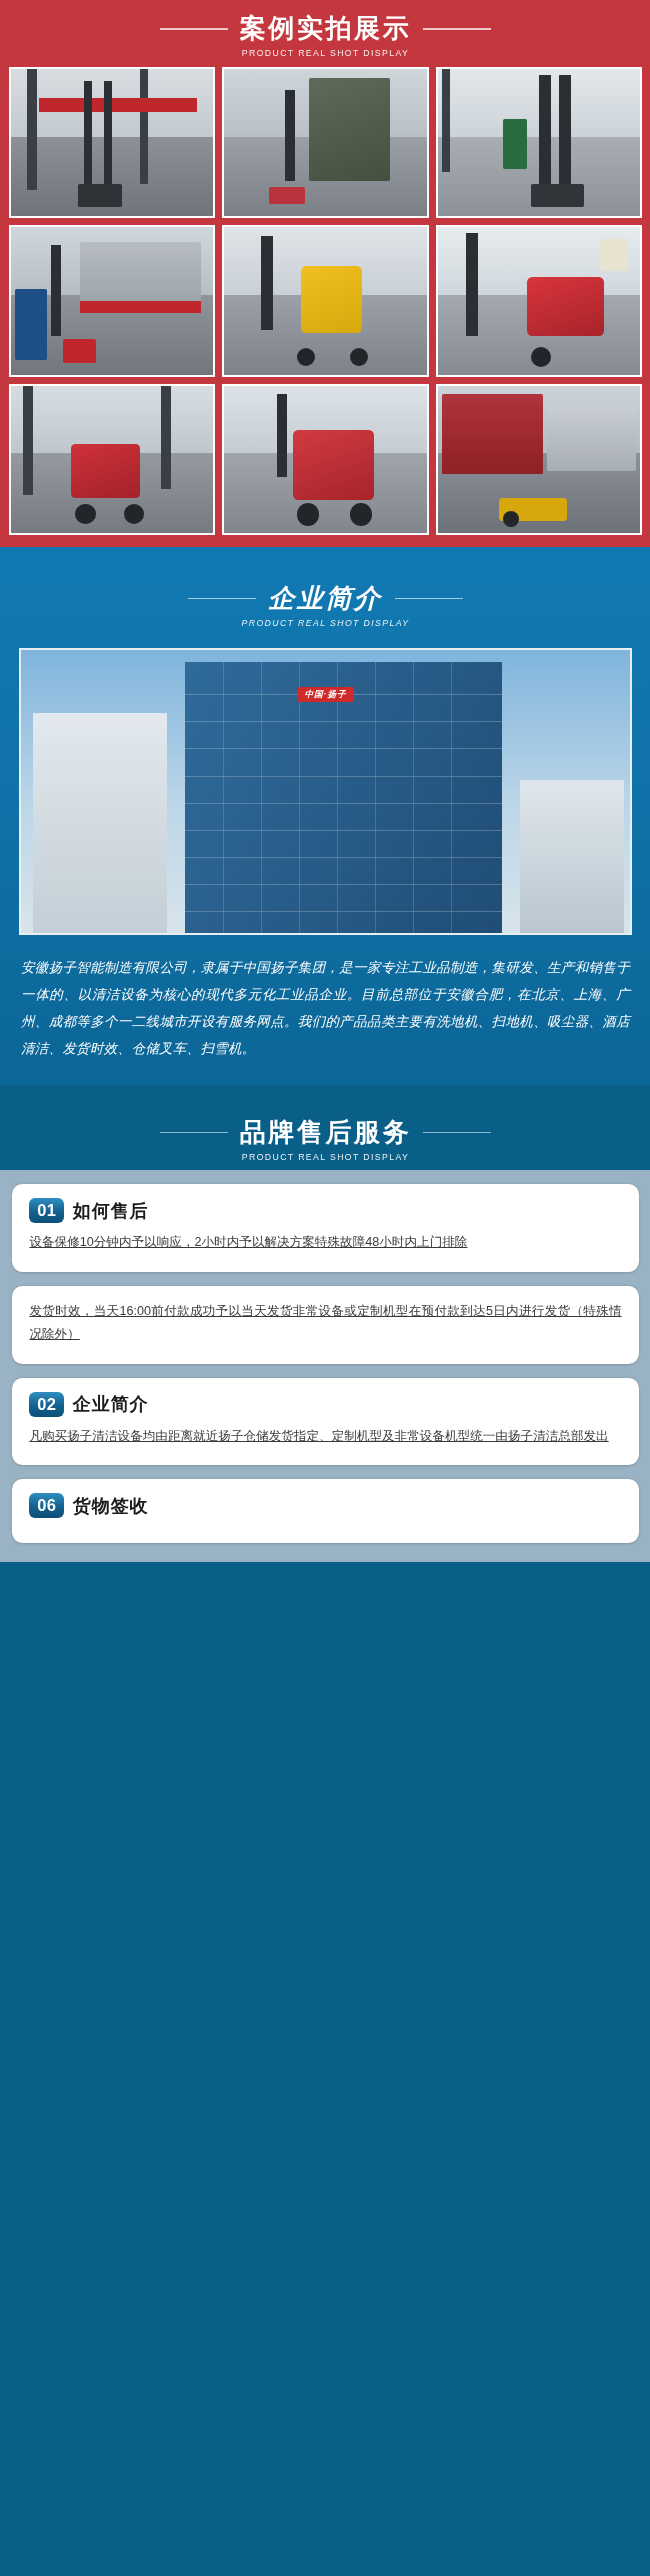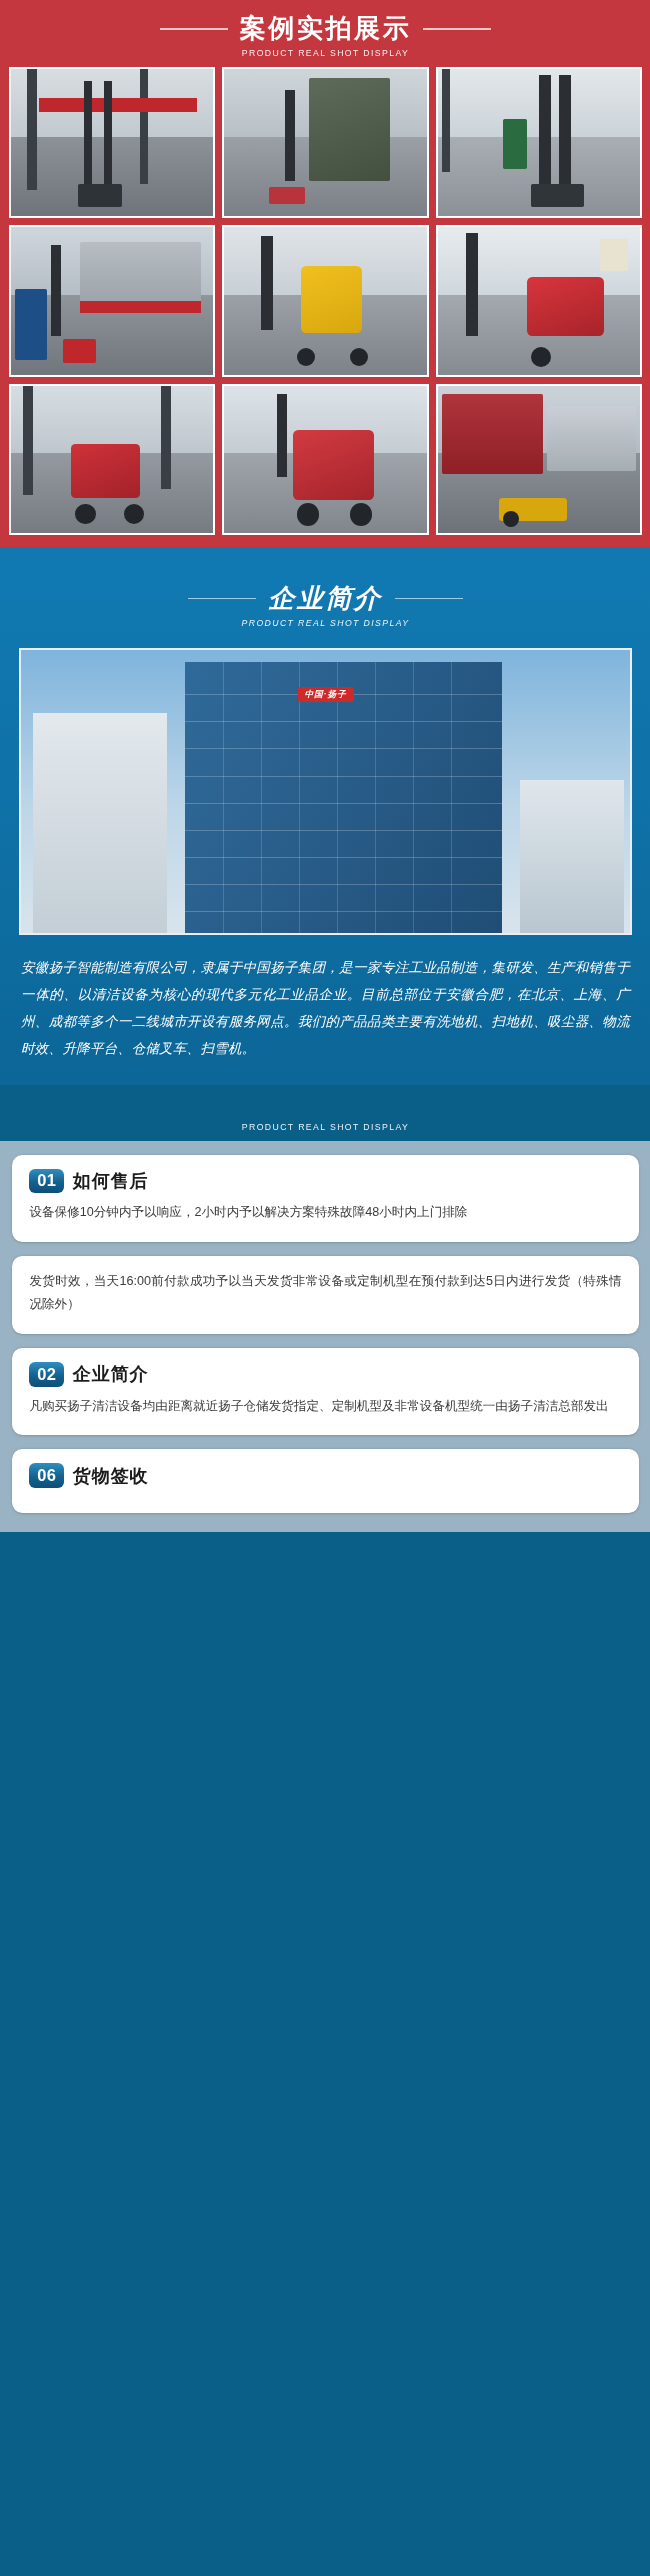--- a/index.html
+++ b/index.html
@@ -80,21 +80,21 @@
     background:#fff; border-radius:10.4px; padding:14px 17.4px 17.4px;
     box-shadow:0 0.9px 2.6px rgba(0,0,0,.18);
   }
   .card-head { display:flex; align-items:center; gap:8.7px; margin-bottom:7.8px; }
   .badge {
     background:linear-gradient(180deg,#2f8fc0 0%,#14618f 55%,#0d4f78 100%);
     color:#fff; font-size:16.5px; font-weight:bold; border-radius:6px;
     padding:1.7px 7.8px 2.6px; line-height:1.25; letter-spacing:0.4px;
   }
   .card-title { font-size:18px; font-weight:bold; color:#1c1c1c; letter-spacing:0.9px; }
-  .card-body { font-size:12.6px; line-height:1.85; color:#3a3a3a; text-align:justify; }
+  .card-body { font-size:12.6px; line-height:1.85; color:#3a3a3a; text-align:justify;text-decoration:underline; }
 </style>
 </head>
 <body>
 
 <div class="sec-red">
   <div class="hdr">
     <div class="hdr-row">
       <span class="hdr-rule"></span>
       <div>
         <div class="hdr-title">案例实拍展示</div>
@@ -241,25 +241,30 @@
         <div class="bld-grid-v" style="left:36%"></div>
           <div class="bld-grid-v" style="left:48%"></div>
         <div class="bld-grid-v" style="left:60%"></div>
           <div class="bld-grid-v" style="left:72%"></div>
         <div class="bld-grid-v" style="left:84%"></div>
       </div>
       <div class="bld-logo">中国·扬子</div>
     </div>
   </div>
 
-  <div class="desc">安徽扬子智能制造有限公司，隶属于中国扬子集团，是一家专注工业品制造，集研发、生产和销售于一体的、以清洁设备为核心的现代多元化工业品企业。目前总部位于安徽合肥，在北京、上海、广州、成都等多个一二线城市开设有服务网点。我们的产品品类主要有洗地机、扫地机、吸尘器、物流时效、升降平台、仓储叉车、扫雪机。</div>
+  <div class="desc">安徽扬子智能制造有限公司，隶属于中国扬子集团，是一家专注工业品制造，集研发、生产和销售于一体的、以清洁设备为核心的现代多元化工业品企业。目前总部位于安徽合肥，在北京、上海、广州、成都等多个一二线城市开设有服务网点。我们的产品品类主要有洗地机、扫地机、吸尘器、酒店清洁、发货时效、仓储叉车、扫雪机。</div>
 </div>
 
 <div class="sec-svc">
   <div class="hdr">
+    <div class="hdr-row">
+      <span class="hdr-rule"></span>
+      <div class="hdr-title">品牌售后服务</div>
+      <span class="hdr-rule"></span>
+    </div>
     <div class="hdr-sub">PRODUCT REAL SHOT DISPLAY</div>
   </div>
 
   <div class="cards">
     <div class="card">
       <div class="card-head">
         <span class="badge">01</span>
         <span class="card-title">如何售后</span>
       </div>
       <div class="card-body">设备保修10分钟内予以响应，2小时内予以解决方案特殊故障48小时内上门排除</div>

